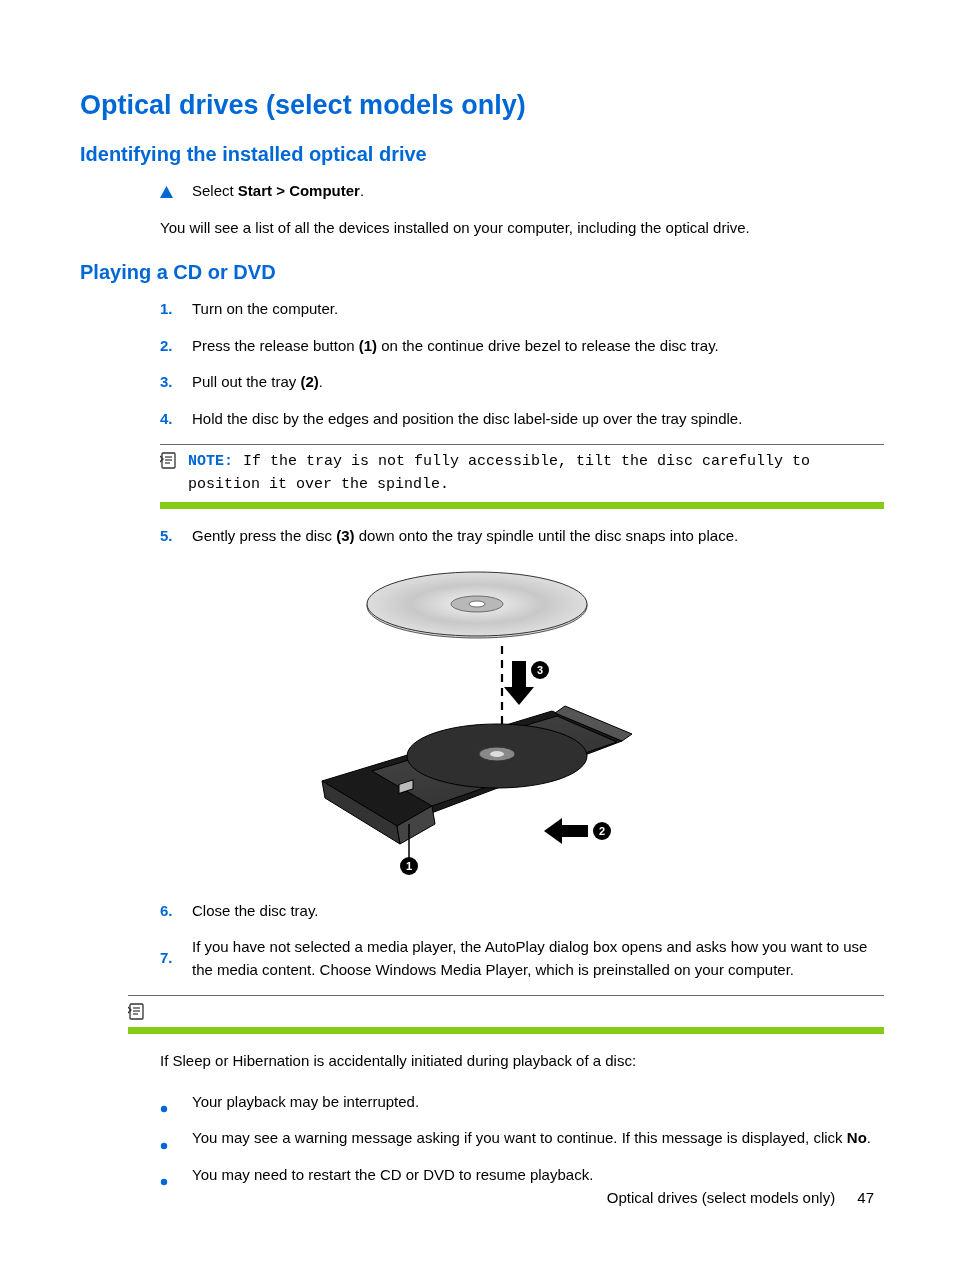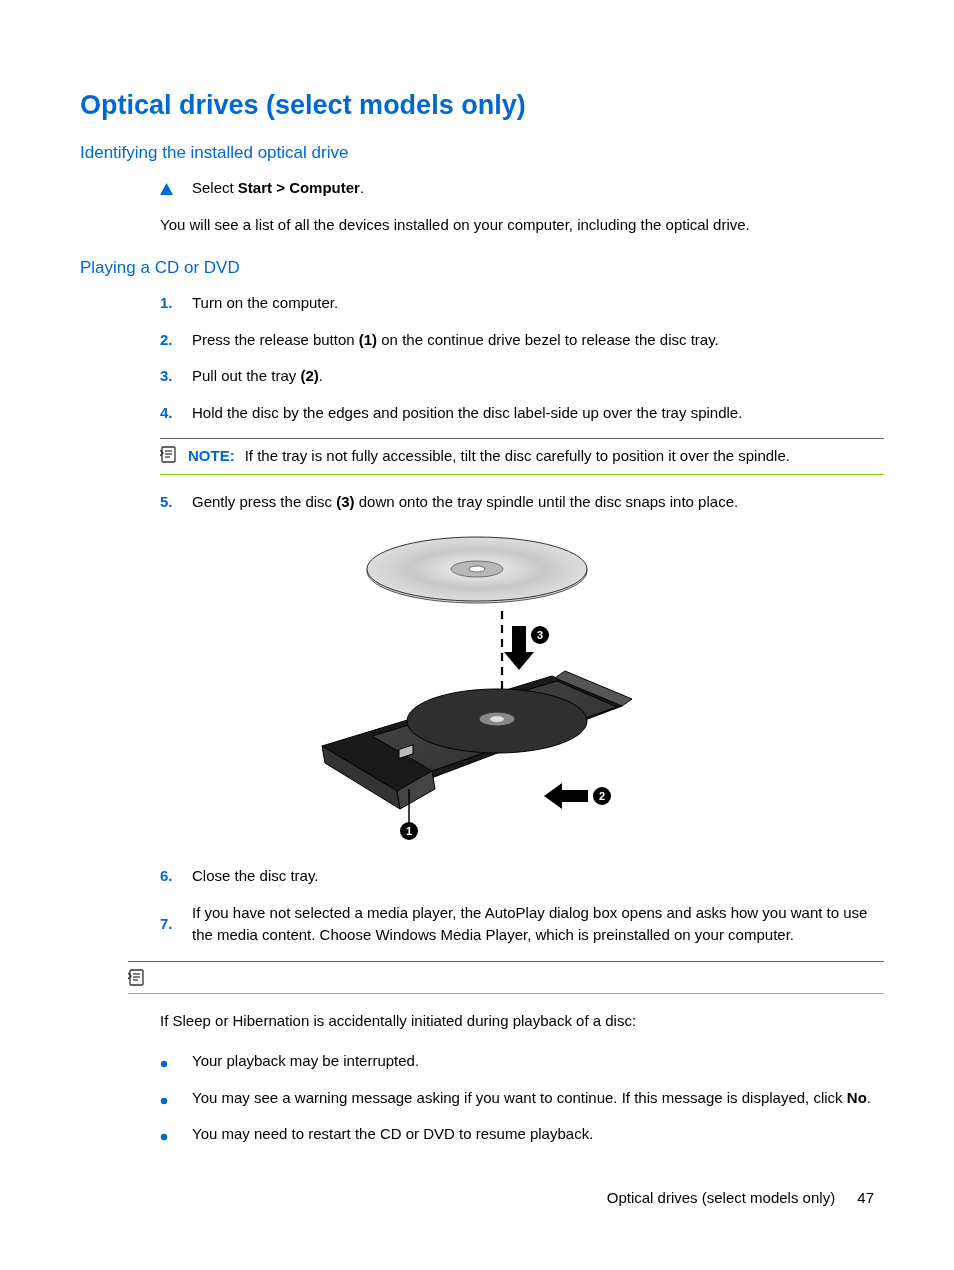--- a/index.html
+++ b/index.html
@@ -14,22 +14,22 @@
     padding: 90px 70px 60px 80px;
   }
   h1 {
     color: #0068d6;
     font-size: 27px;
     font-weight: bold;
     margin-bottom: 22px;
   }
   h2 {
     color: #0068d6;
-    font-size: 17px;
-    font-weight: normal;
+    font-size: 20px;
+    font-weight: bold;
     margin-bottom: 14px;
     margin-top: 22px;
   }
   .step-block {
     margin-left: 80px;
   }
   .step-row {
     display: flex;
     align-items: center;
     margin-bottom: 14px;
@@ -50,46 +50,47 @@
   }
   .triangle-marker svg { display: block; }
   .step-text { flex: 1; }
   .followup {
     margin-left: 80px;
     margin-bottom: 18px;
     line-height: 1.5;
   }
   .note-box {
     border-top: 1px solid #666;
-    border-bottom: 1px solid #84cc16;
+    border-bottom: 7px solid #84cc16;
     margin: 9px 0 16px 0;
     padding: 6px 0;
     display: flex;
     align-items: flex-start;
     line-height: 1.5;
+    font-family: Liberation Mono, monospace;
   }
   .note-box.indented { margin-left: 80px; }
   .note-box.fullwidth { margin-left: 48px; }
   .note-icon {
     flex: 0 0 28px;
     width: 28px;
     padding-top: 1px;
   }
   .note-icon svg { display: block; }
   .note-label {
     color: #0068d6;
     font-weight: bold;
     margin-right: 10px;
   }
   .bullet-list {
     margin-left: 80px;
   }
   .bullet-row {
     display: flex;
-    align-items: center;
+    align-items: flex-end;
     margin-bottom: 14px;
     line-height: 1.5;
   }
   .bullet-dot {
     width: 32px;
     flex: 0 0 32px;
     padding-top: 6px;
   }
   .bullet-dot svg { display: block; }
   .illustration {

